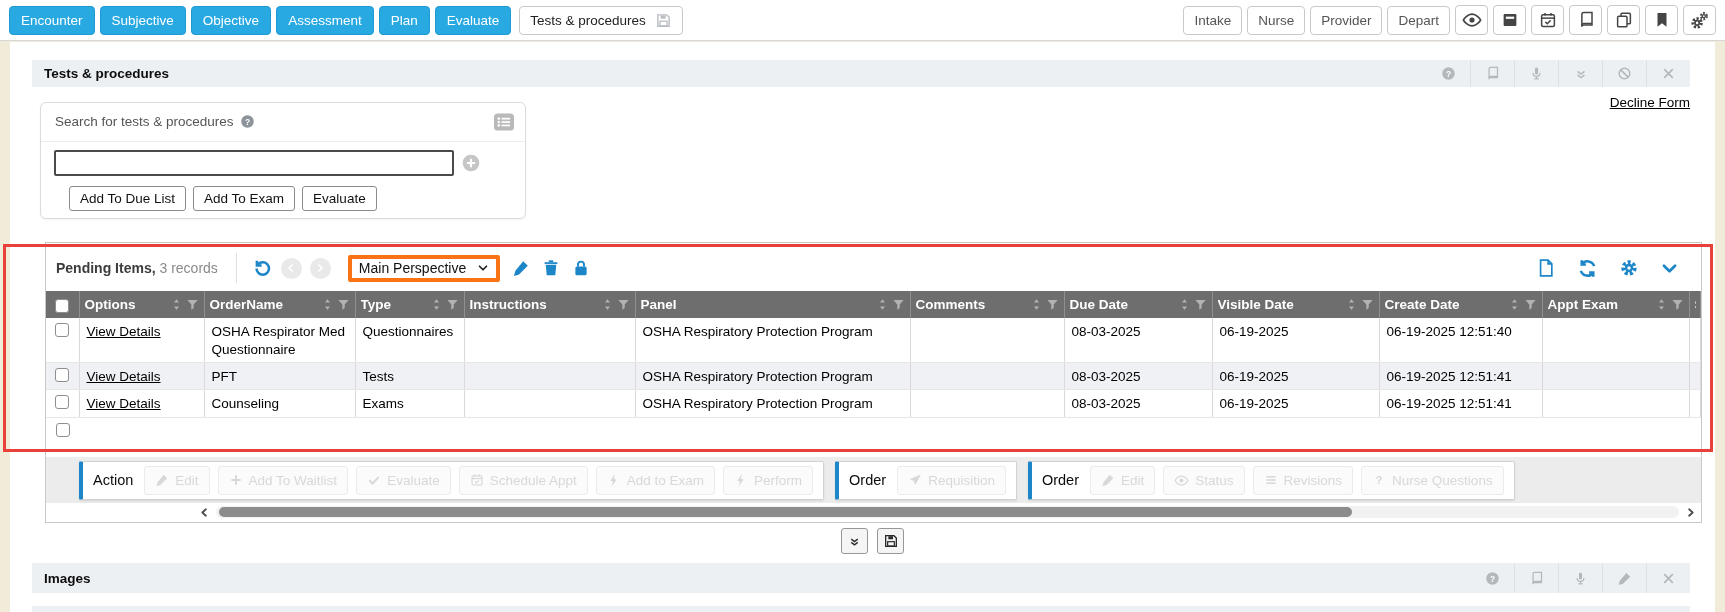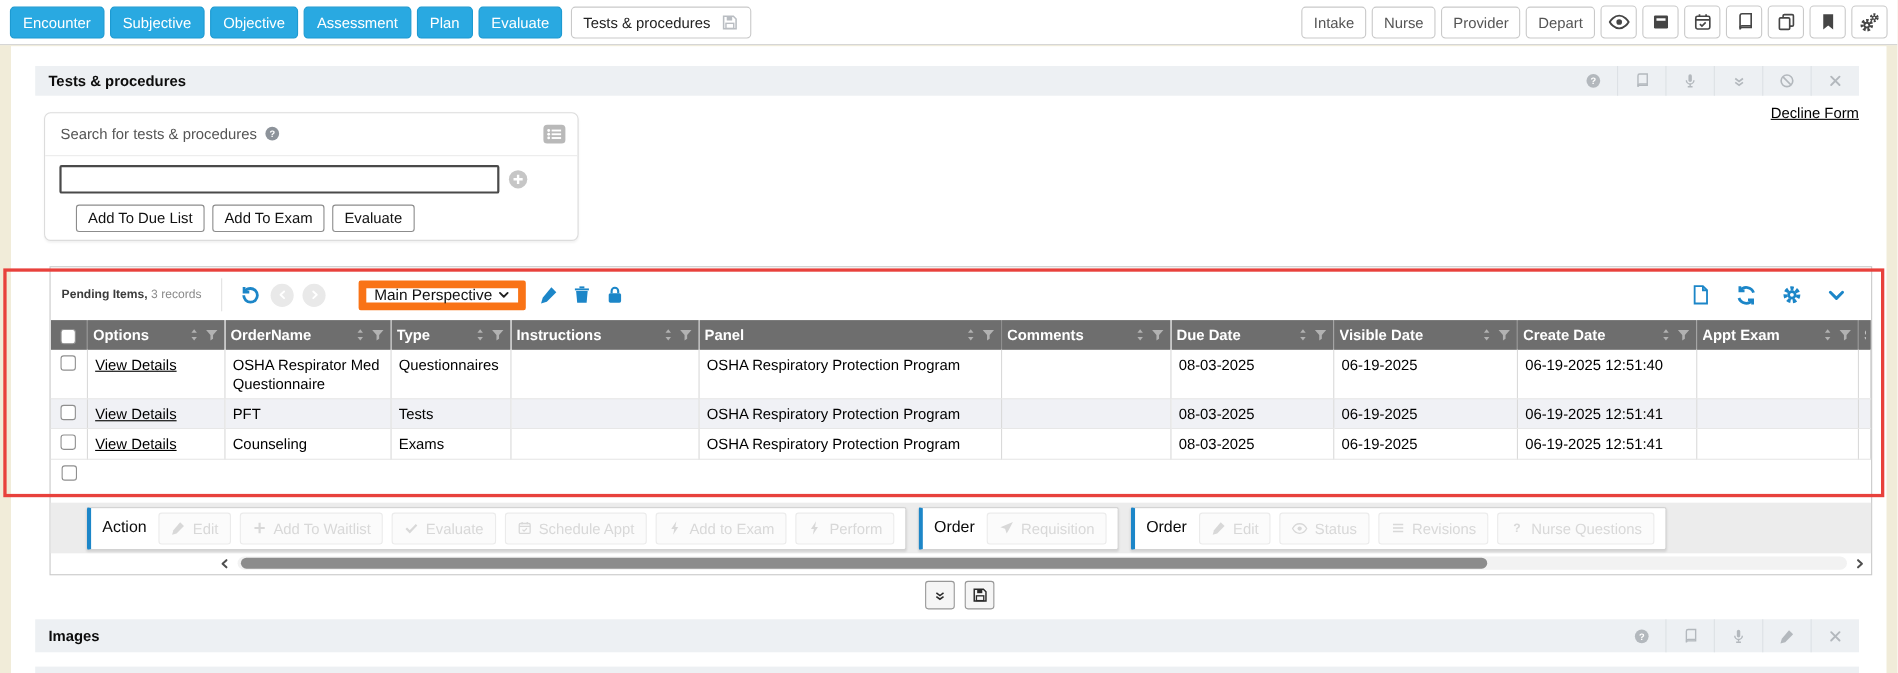--- a/index.html
+++ b/index.html
@@ -34,26 +34,26 @@
   .search-div{position:absolute;left:0;right:0;top:38px;height:1px;background:#ececec}
   .list-btn{position:absolute;right:9px;top:7px;color:#b9b9b9;cursor:pointer}
   .search-input{position:absolute;left:13px;top:47px;width:400px;height:26px;border:2px solid #4a4a4a;border-radius:2px;font-size:13.5px;padding:0 6px;outline:none}
   .plus-btn{position:absolute;left:420px;top:50px;color:#c6c6c6;cursor:pointer}
   .card-btns{position:absolute;left:28px;top:83px;display:flex;gap:7px}
   .btn{background:#fff;border:1px solid #8c8c8c;border-radius:3px;font-size:13.5px;color:#111;padding:4px 10px;cursor:pointer}
 
   
   .grid-wrap{position:absolute;left:45px;top:242px;width:1657px;height:281px;border:1px solid #c9c9c9;background:#fff}
   .ptoolbar{position:absolute;left:0;right:0;top:6px;height:38px;display:flex;align-items:center;padding:0 12px 0 10px}
-  .pt-title{font-size:11px;color:#3c3c3c;font-weight:bold;white-space:nowrap}
+  .pt-title{font-size:14px;color:#3c3c3c;font-weight:bold;white-space:nowrap}
   .pt-rec{font-weight:normal;color:#8a8a8a}
   .pt-sep{width:1px;height:30px;background:#e1e1e1;margin:0 15px 0 18px}
   .blue{color:#1c86c8}
   .nav-circle{width:21px;height:21px;border-radius:50%;background:#e9e9e9;color:#fff;display:flex;align-items:center;justify-content:center;margin-left:8px;cursor:default}
-  .psel{margin-left:30px;width:152px;height:27px;border:7px solid #f97316;border-radius:2px;display:flex;align-items:center;justify-content:space-between;padding:0 7px;font-size:14px;color:#101010;cursor:pointer;background:#fff}
+  .psel{margin-left:17px;width:152px;height:27px;border:4px solid #f97316;border-radius:2px;display:flex;align-items:center;justify-content:space-between;padding:0 7px;font-size:14px;color:#101010;cursor:pointer;background:#fff}
   .pt-icbtn{margin-left:12px;cursor:pointer}
   .pt-right{margin-left:auto;display:flex;gap:21px;align-items:center;padding-right:10px}
   .pt-right .ic{cursor:pointer}
 
   
   table.grid{position:absolute;left:0;top:48px;width:1655px;border-collapse:collapse;table-layout:fixed}
   .grid th{background:#6e6e6e;color:#fff;font-weight:bold;font-size:13.5px;text-align:left;padding:0 5px;border-right:1px solid #8f8f8f;height:27px;overflow:hidden;white-space:nowrap}
   .hflex{display:flex;align-items:center;gap:3px}
   .hflex .lbl{flex:1;overflow:hidden}
   .hflex .ic{color:#b2b2b2;cursor:pointer}

